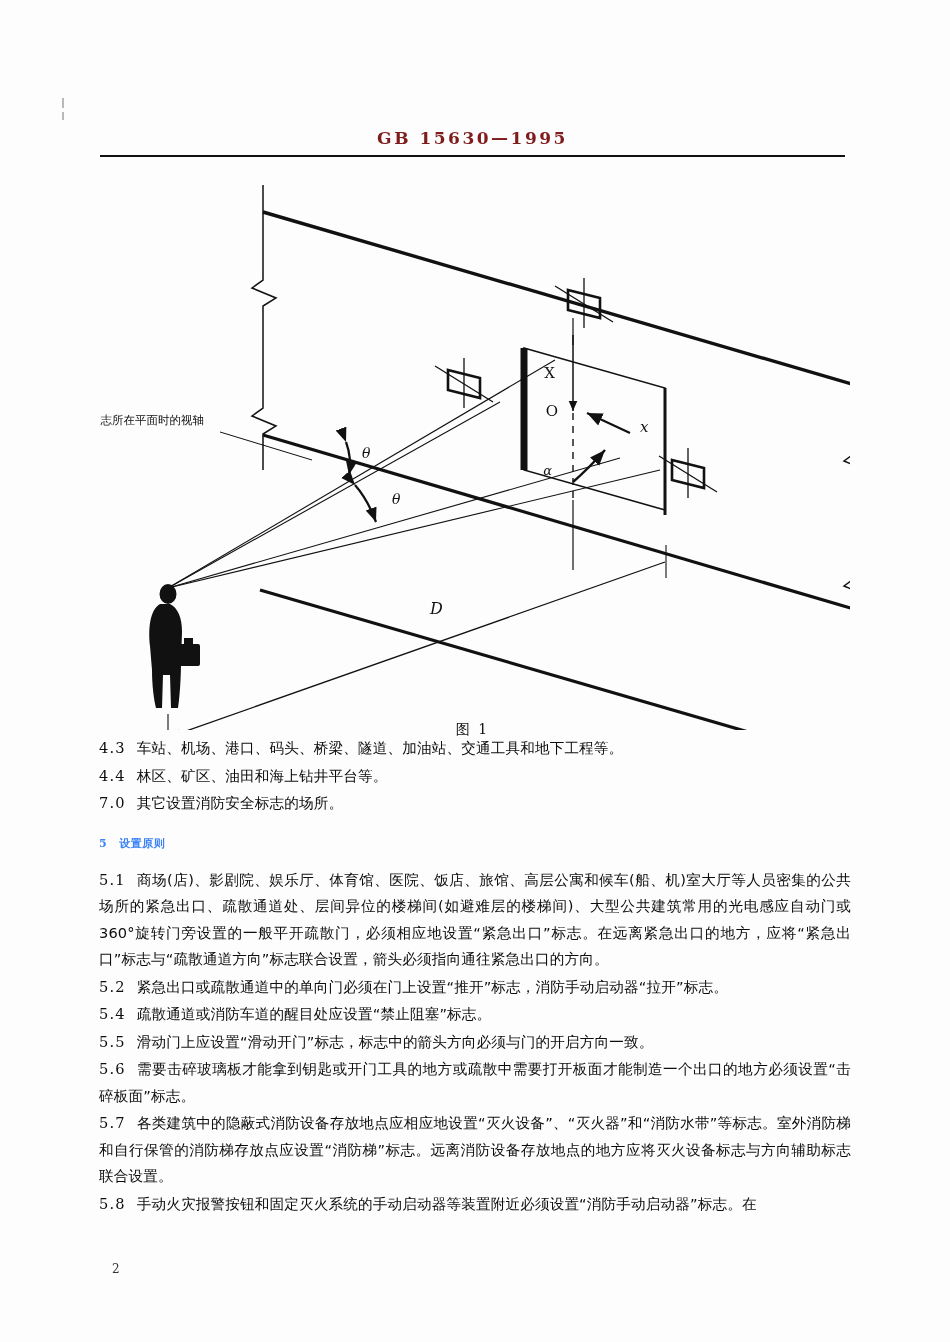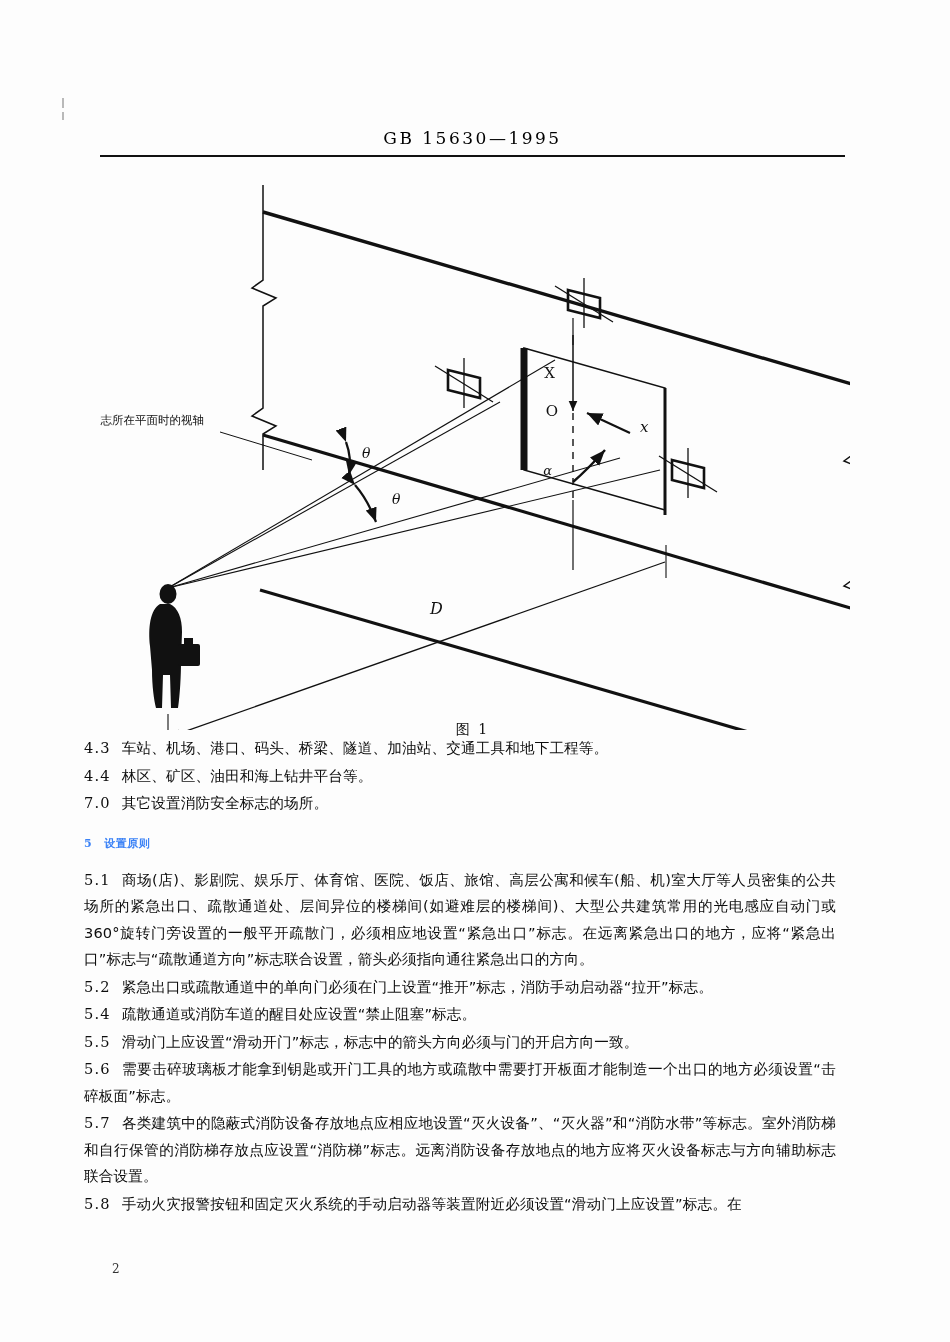--- a/index.html
+++ b/index.html
@@ -27,22 +27,22 @@
     position: absolute;
     left: 100px;
     top: 128px;
     width: 745px;
     text-align: center;
   }
   .header-code {
     font-family: "DejaVu Serif", "Liberation Serif", serif;
     font-size: 17px;
     letter-spacing: 2.5px;
-    font-weight: 400;
-    color: #000000;
+    font-weight: 700;
+    color: #7f1d1d;
     white-space: nowrap;
   }
   .header-rule {
     position: absolute;
     left: 100px;
     top: 155px;
     width: 745px;
     height: 0;
     border-top: 2.2px solid #111;
   }
@@ -66,21 +66,21 @@
     font-family: "DejaVu Serif", "Liberation Serif", serif;
     font-size: 14px;
     letter-spacing: 2px;
     color: #111;
     margin-top: 13px;
   }
 
   
   .body-text {
     position: absolute;
-    left: 84px;
+    left: 99px;
     top: 735px;
     width: 752px;
   }
   .para {
     font-family: "DejaVu Sans", "Liberation Sans", sans-serif;
     font-size: 14.6px;
     line-height: 26.5px;
     color: #0d0d0d;
     margin: 0 0 1px 0;
     text-align: justify;
@@ -270,21 +270,21 @@
 
     <p class="para">
       <span class="num">5.6</span><span>需要击碎玻璃板才能拿到钥匙或开门工具的地方或疏散中需要打开板面才能制造一个出口的地方必须设置“击碎板面”标志。</span>
     </p>
 
     <p class="para">
       <span class="num">5.7</span><span>各类建筑中的隐蔽式消防设备存放地点应相应地设置“灭火设备”、“灭火器”和“消防水带”等标志。室外消防梯和自行保管的消防梯存放点应设置“消防梯”标志。远离消防设备存放地点的地方应将灭火设备标志与方向辅助标志联合设置。</span>
     </p>
 
     <p class="para">
-      <span class="num">5.8</span><span>手动火灾报警按钮和固定灭火系统的手动启动器等装置附近必须设置“滑动门上应设置”标志。在</span>
+      <span class="num">5.8</span><span>手动火灾报警按钮和固定灭火系统的手动启动器等装置附近必须设置“消防手动启动器”标志。在</span>
     </p>
 
   </div>
 
   <div class="page-number">2</div>
 
   <div class="speck" style="left:62px; top:98px; width:2px; height:10px;"></div>
   <div class="speck" style="left:62px; top:112px; width:2px; height:8px;"></div>
 
 </div>

